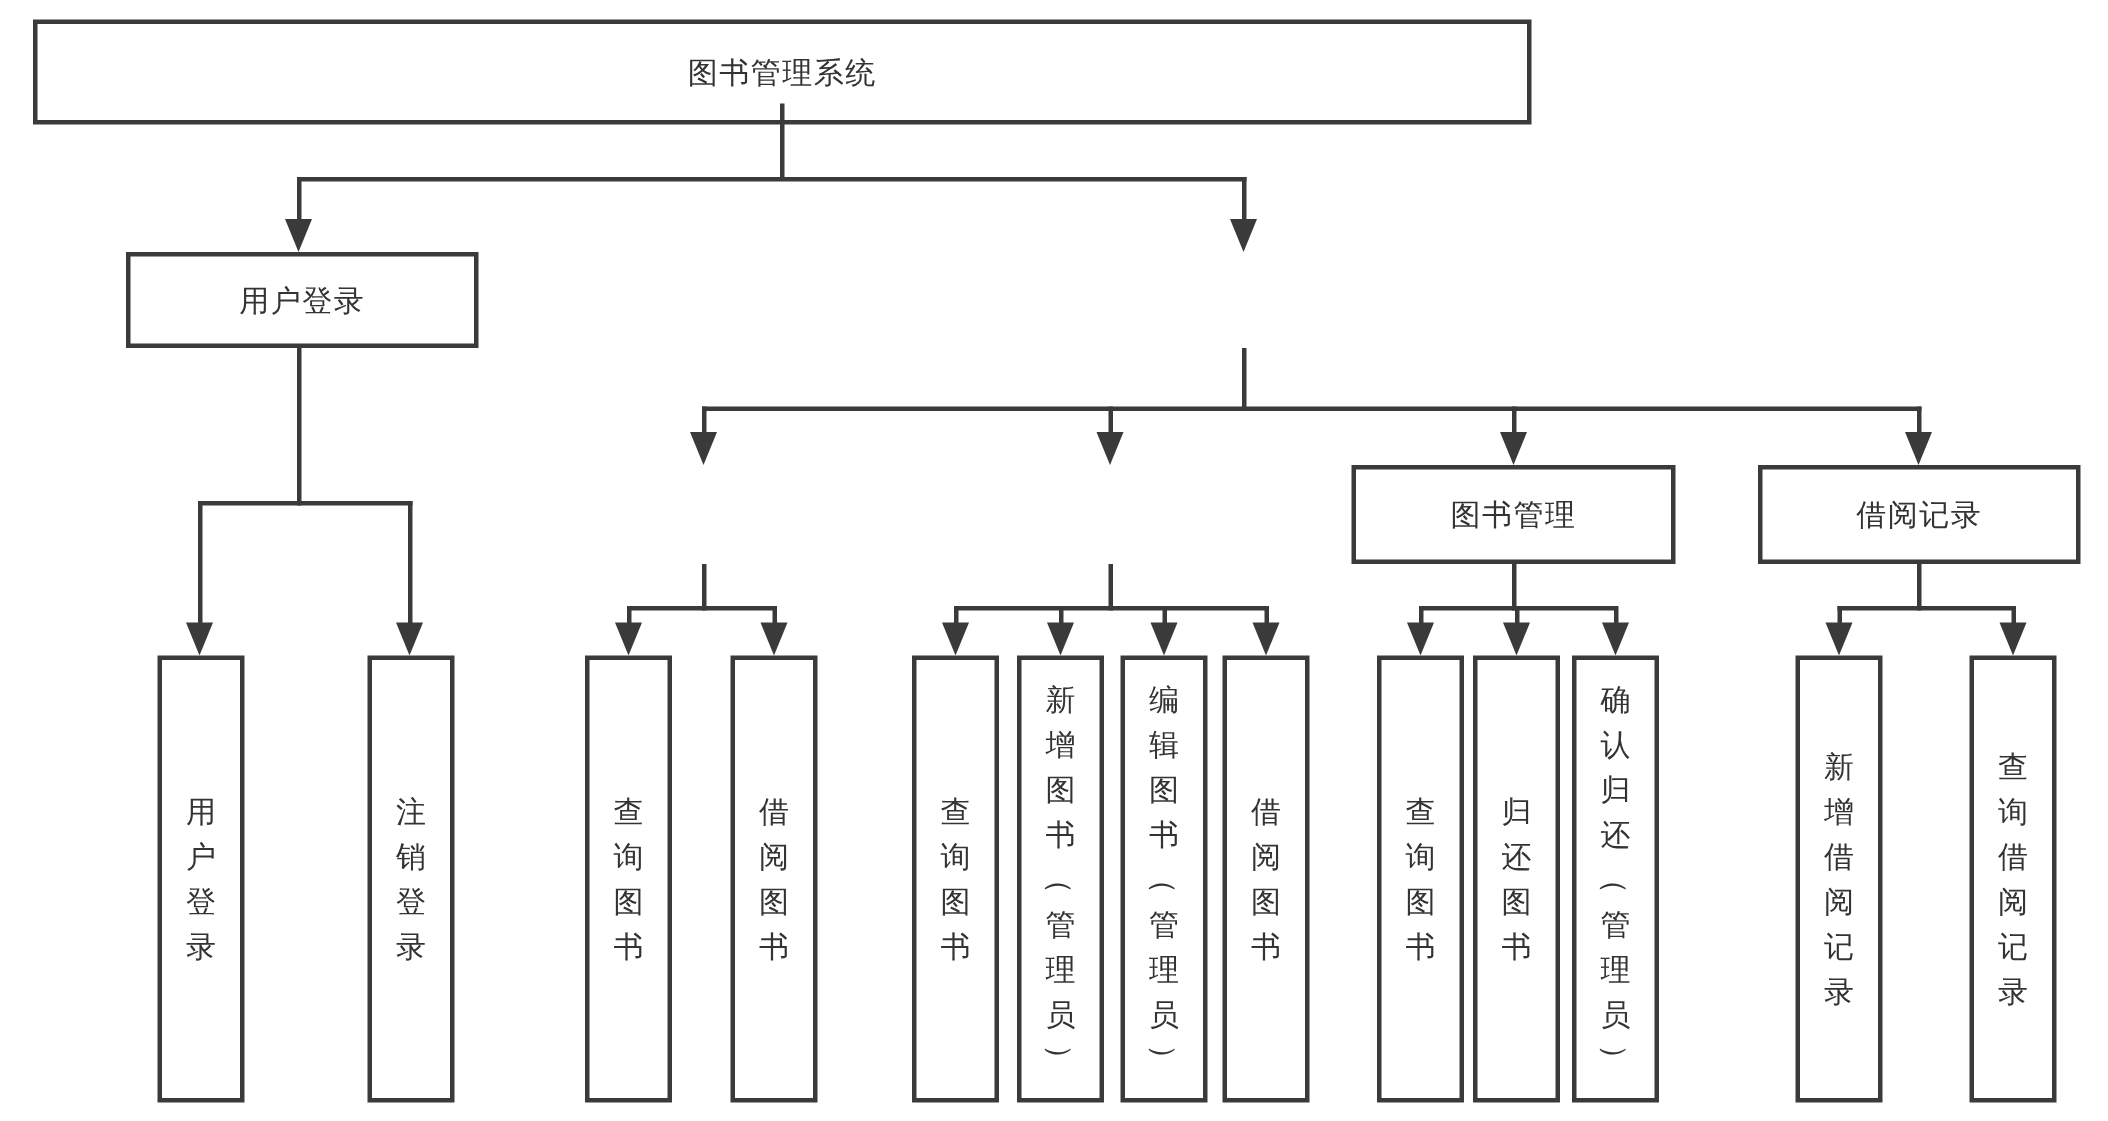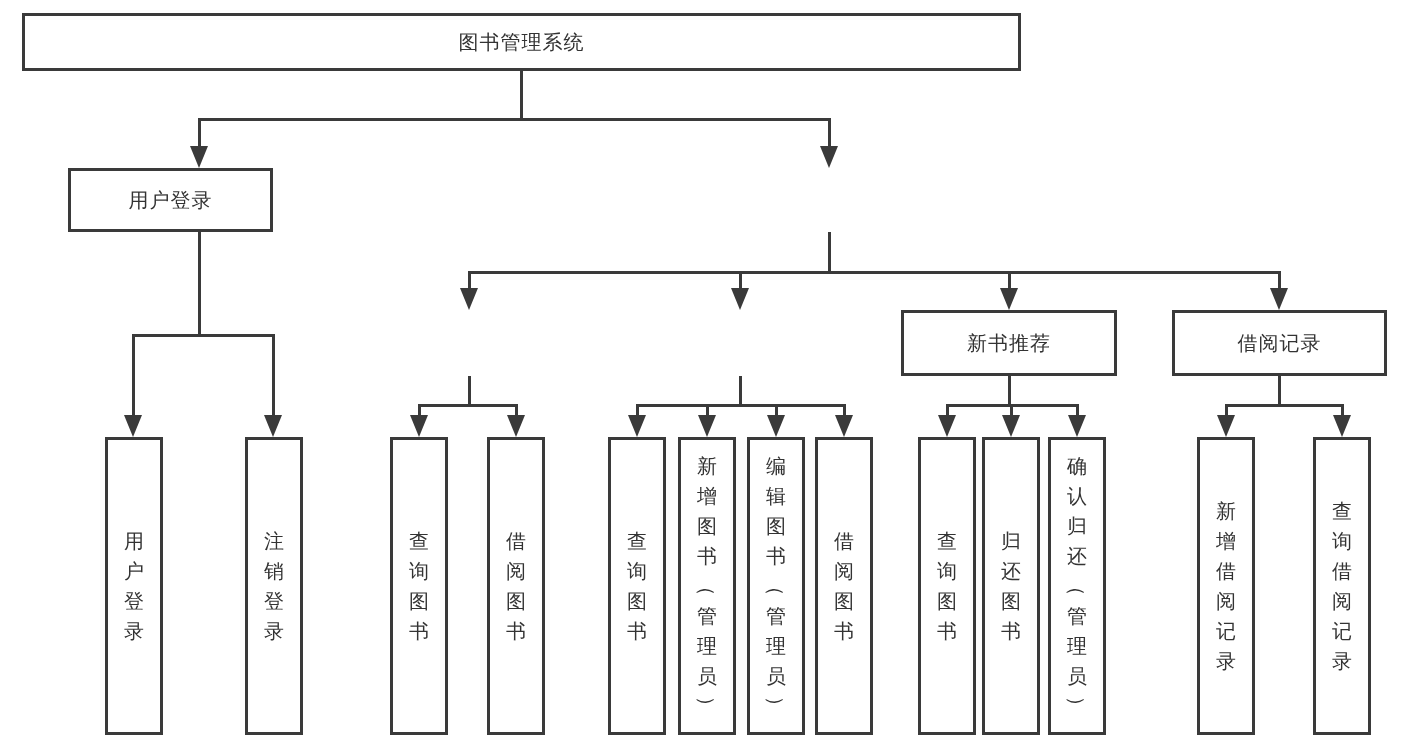--- a/index.html
+++ b/index.html
@@ -36,50 +36,50 @@
   .watermark{
     position:absolute;left:1158px;top:711px;z-index:10;
     font-size:21px;color:var(--wm);letter-spacing:1px;white-space:nowrap;
   }
 </style>
 </head>
 <body>
 
 <div class="canvas">
 
-  <div class="node" style="left:22px;top:13px;width:999px;height:58px">图书管理系统</div>
+  <div class="node" style="left:22px;top:13px;width:999px;height:70px">图书管理系统</div>
 
   <div class="vl" style="left:520px;top:69px;height:51px"></div>
   <div class="hl" style="left:198px;top:118px;width:633px"></div>
   <div class="vl" style="left:198px;top:118px;height:32px"></div>
   <div class="ah" style="left:190px;top:146px"></div>
   <div class="vl" style="left:828px;top:118px;height:32px"></div>
   <div class="ah" style="left:820px;top:146px"></div>
 
-  <div class="node" style="left:68px;top:168px;width:205px;height:64px">用户登录</div>
+  <div class="node" style="left:84px;top:168px;width:235px;height:64px">用户登录</div>
 
   <div class="vl" style="left:198px;top:232px;height:105px"></div>
   <div class="hl" style="left:132px;top:334px;width:143px"></div>
   <div class="vl" style="left:132px;top:334px;height:84px"></div>
   <div class="ah" style="left:124px;top:415px"></div>
   <div class="vl" style="left:272px;top:334px;height:84px"></div>
   <div class="ah" style="left:264px;top:415px"></div>
 
   <div class="vl" style="left:828px;top:232px;height:42px"></div>
   <div class="hl" style="left:468px;top:271px;width:813px"></div>
   <div class="vl" style="left:468px;top:271px;height:22px"></div>
   <div class="ah" style="left:460px;top:288px"></div>
   <div class="vl" style="left:739px;top:271px;height:22px"></div>
   <div class="ah" style="left:731px;top:288px"></div>
   <div class="vl" style="left:1008px;top:271px;height:22px"></div>
   <div class="ah" style="left:1000px;top:288px"></div>
   <div class="vl" style="left:1278px;top:271px;height:22px"></div>
   <div class="ah" style="left:1270px;top:288px"></div>
 
-  <div class="node" style="left:901px;top:310px;width:216px;height:66px">新书推荐</div>
+  <div class="node" style="left:901px;top:310px;width:216px;height:66px">图书管理</div>
   <div class="node" style="left:1172px;top:310px;width:215px;height:66px">借阅记录</div>
 
   <div class="vl" style="left:468px;top:376px;height:31px"></div>
   <div class="hl" style="left:418px;top:404px;width:99px"></div>
   <div class="vl" style="left:418px;top:404px;height:16px"></div>
   <div class="ah" style="left:410px;top:415px"></div>
   <div class="vl" style="left:515px;top:404px;height:16px"></div>
   <div class="ah" style="left:507px;top:415px"></div>
 
   <div class="vl" style="left:739px;top:376px;height:31px"></div>

